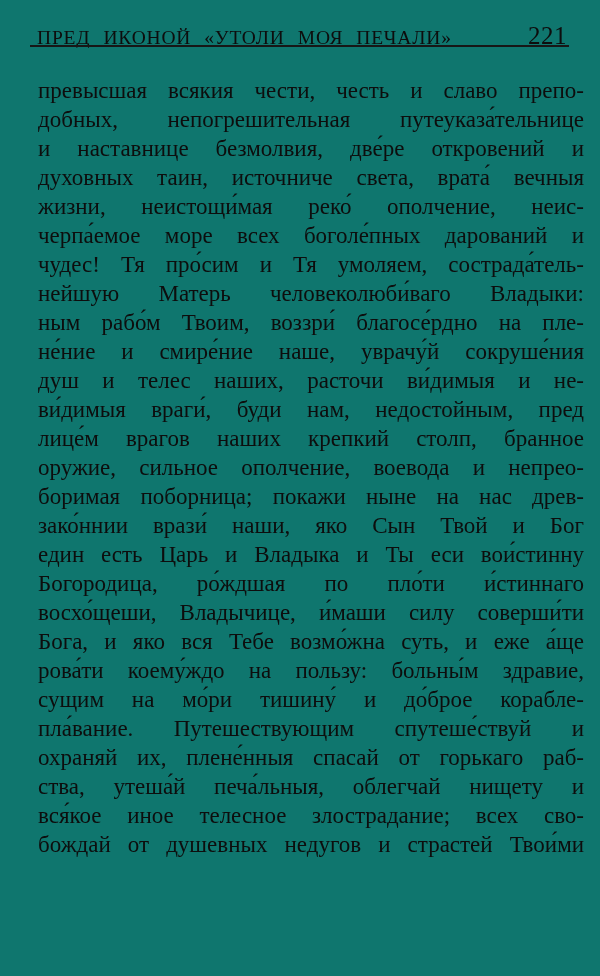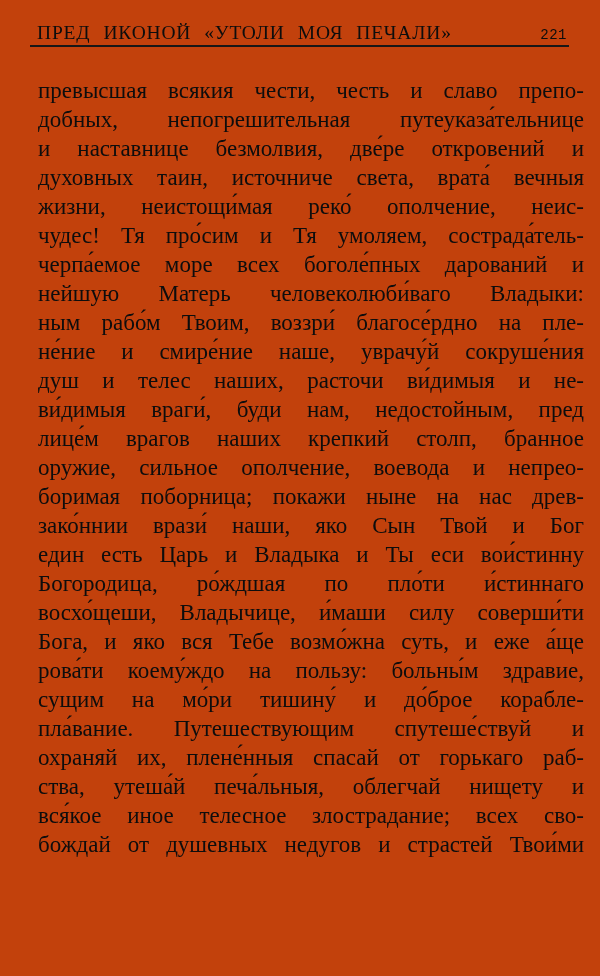--- a/index.html
+++ b/index.html
@@ -4,44 +4,43 @@
 <style>
   html, body {
     margin: 0;
     padding: 0;
     background: #ffffff;
   }
   .page {
     position: relative;
     width: 600px;
     height: 976px;
-    background: #c2410c;
+    background: #0f766e;
     overflow: hidden;
     font-family: "Liberation Serif", serif;
     color: #0d0d0d;
   }
   .header {
     position: absolute;
     top: 22px;
     left: 37px;
     right: 33px;
     display: flex;
     justify-content: space-between;
     align-items: baseline;
   }
   .header-title {
     font-size: 19.5px;
     letter-spacing: 0.8px;
     word-spacing: 0.38em;
     white-space: nowrap;
   }
   .header-page-number {
-    font-size: 14px;
+    font-size: 25px;
     letter-spacing: 0.5px;
-    font-family: Liberation Mono, monospace;
   }
   .header-rule {
     position: absolute;
     top: 45px;
     left: 30px;
     right: 31px;
     height: 2px;
     background: #171717;
   }
   .body-text {
@@ -67,22 +66,22 @@
     <span class="header-title">ПРЕД ИКОНОЙ «УТОЛИ МОЯ ПЕЧАЛИ»</span>
     <span class="header-page-number">221</span>
   </div>
   <div class="header-rule"></div>
   <div class="body-text">
       <div class="text-line">превысшая всякия чести, честь и славо препо-</div>
       <div class="text-line">добных, непогрешительная путеуказа́тельнице</div>
       <div class="text-line">и наставнице безмолвия, две́ре откровений и</div>
       <div class="text-line">духовных таин, источниче света, врата́ вечныя</div>
       <div class="text-line">жизни, неистощи́мая реко́ ополчение, неис-</div>
+      <div class="text-line">черпа́емое море всех боголе́пных дарований и</div>
       <div class="text-line">чудес! Тя про́сим и Тя умоляем, сострада́тель-</div>
-      <div class="text-line">черпа́емое море всех боголе́пных дарований и</div>
       <div class="text-line">нейшую Матерь человеколюби́ваго Владыки:</div>
       <div class="text-line">ным рабо́м Твоим, воззри́ благосе́рдно на пле-</div>
       <div class="text-line">не́ние и смире́ние наше, уврачу́й сокруше́ния</div>
       <div class="text-line">душ и телес наших, расточи ви́димыя и не-</div>
       <div class="text-line">ви́димыя враги́, буди нам, недостойным, пред</div>
       <div class="text-line">лице́м врагов наших крепкий столп, бранное</div>
       <div class="text-line">оружие, сильное ополчение, воевода и непрео-</div>
       <div class="text-line">боримая поборница; покажи ныне на нас древ-</div>
       <div class="text-line">зако́ннии врази́ наши, яко Сын Твой и Бог</div>
       <div class="text-line">един есть Царь и Владыка и Ты еси вои́стинну</div>

